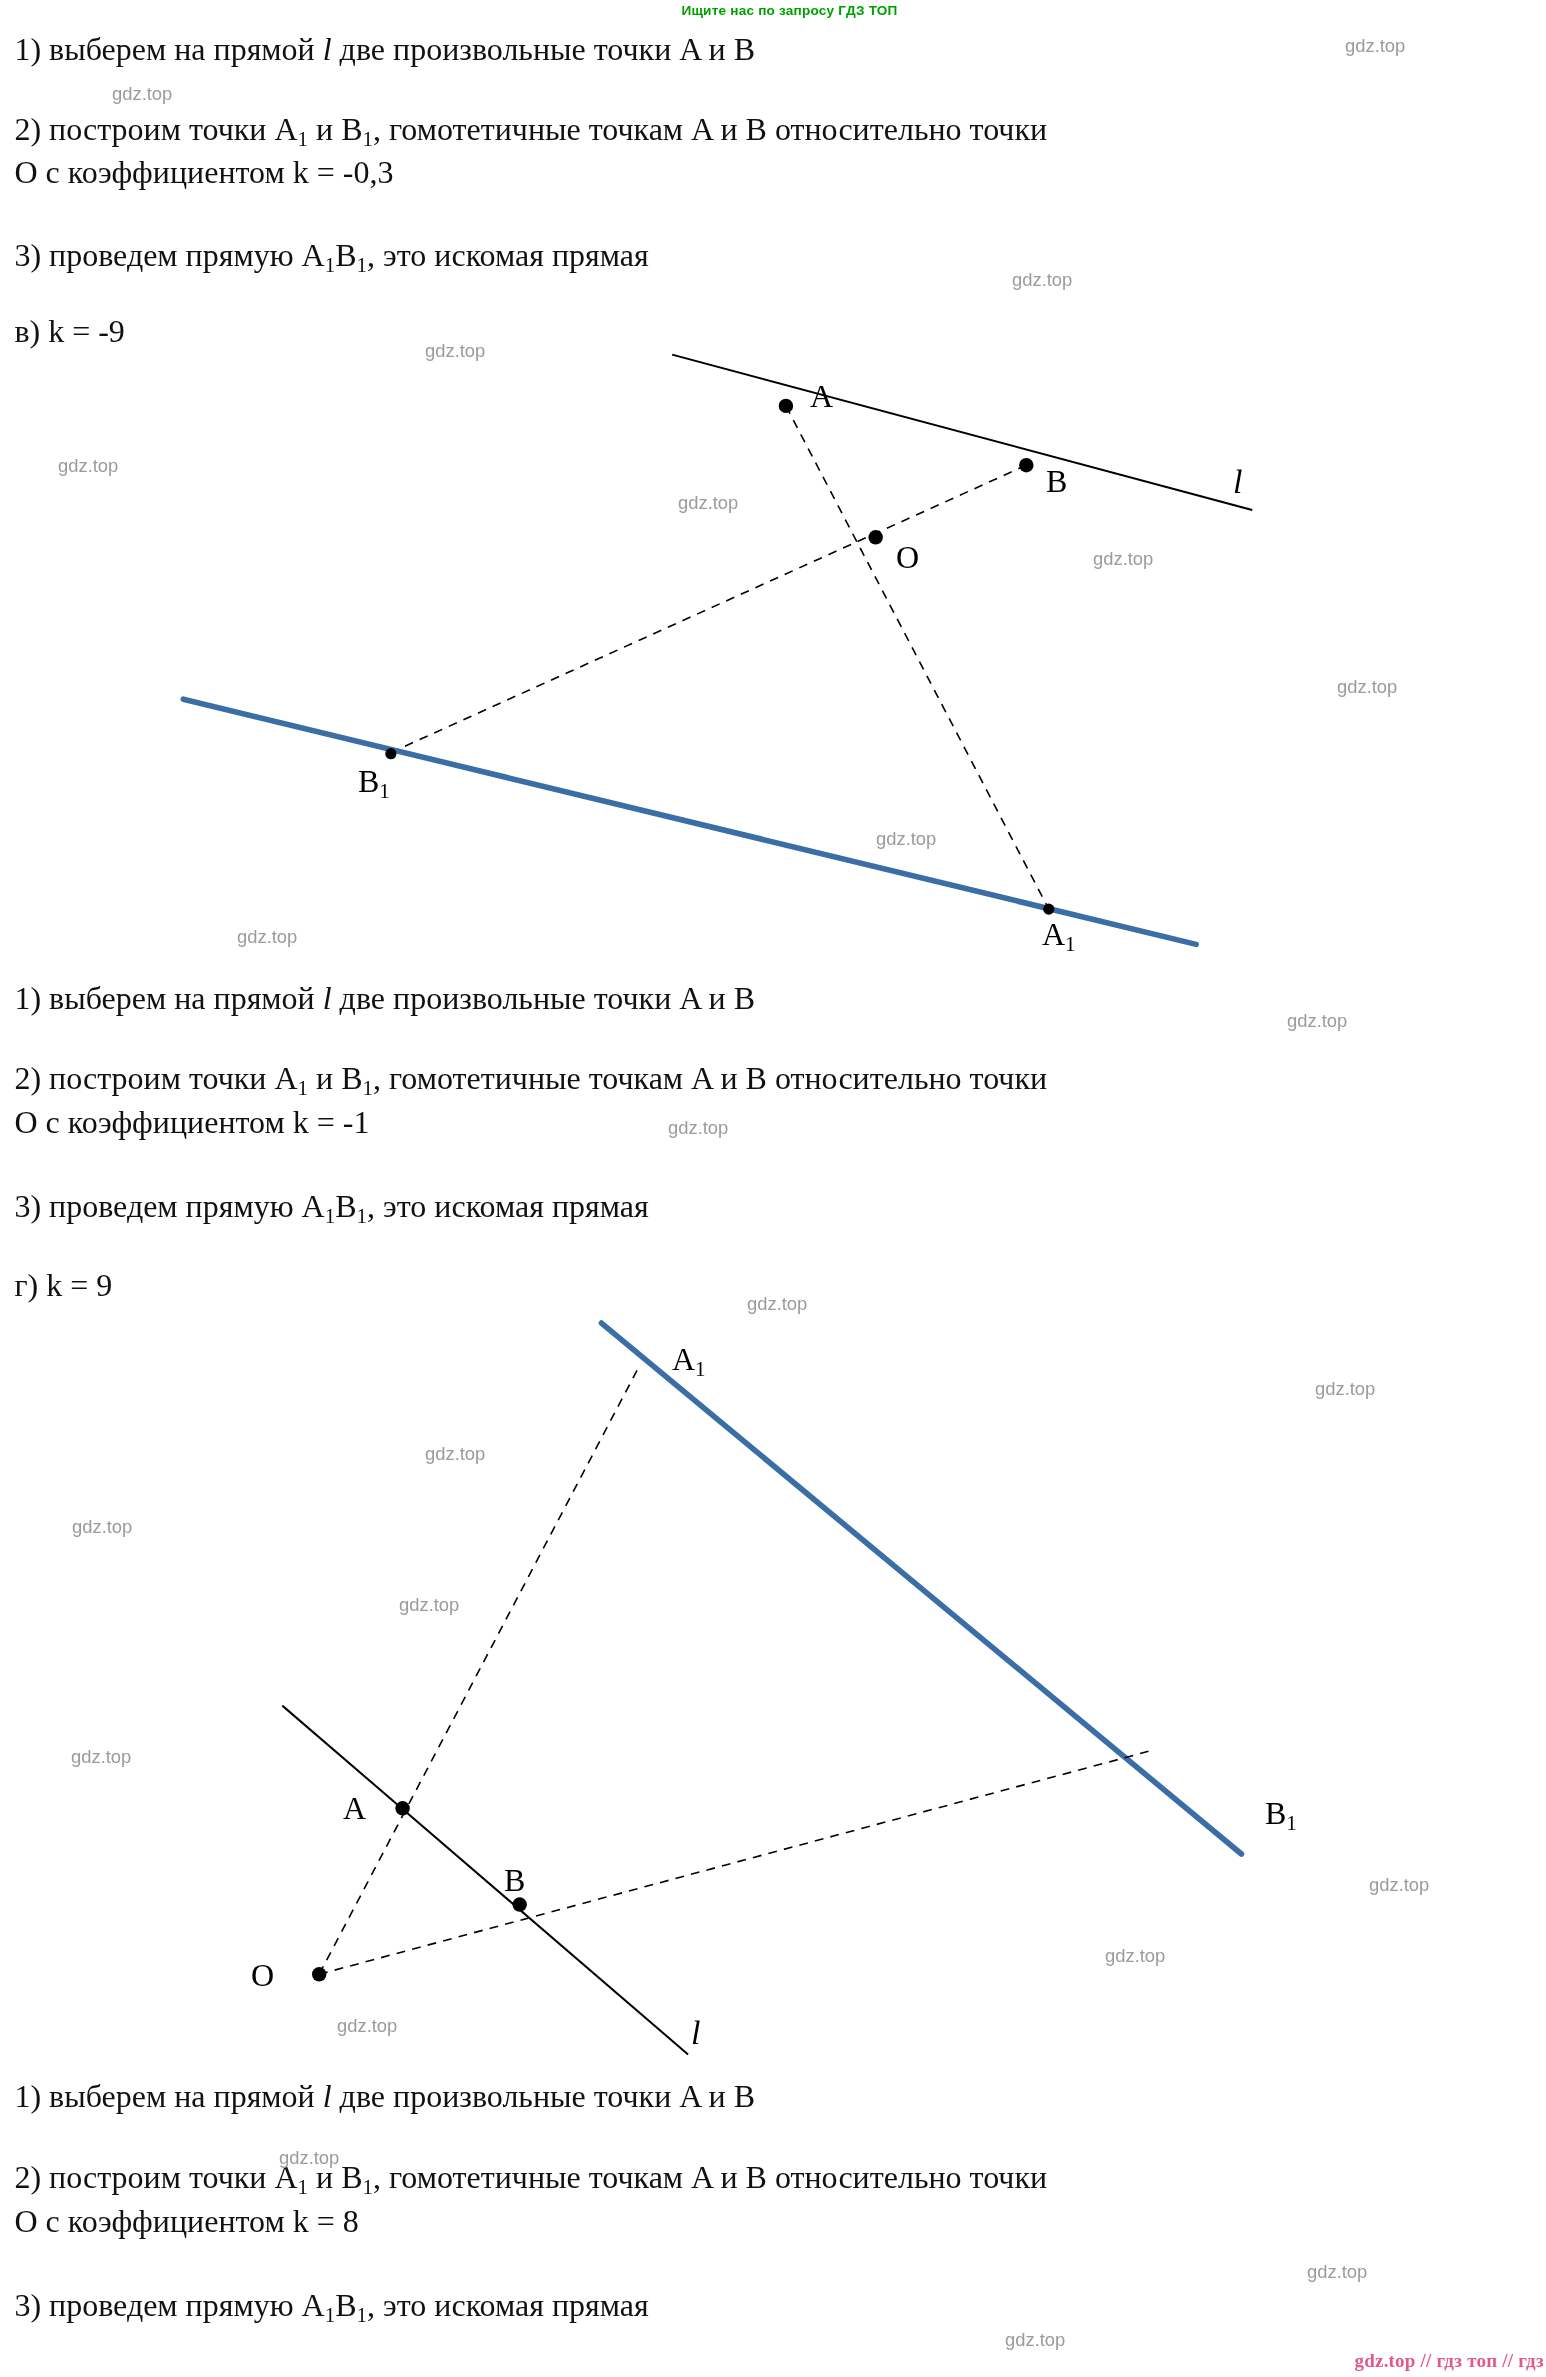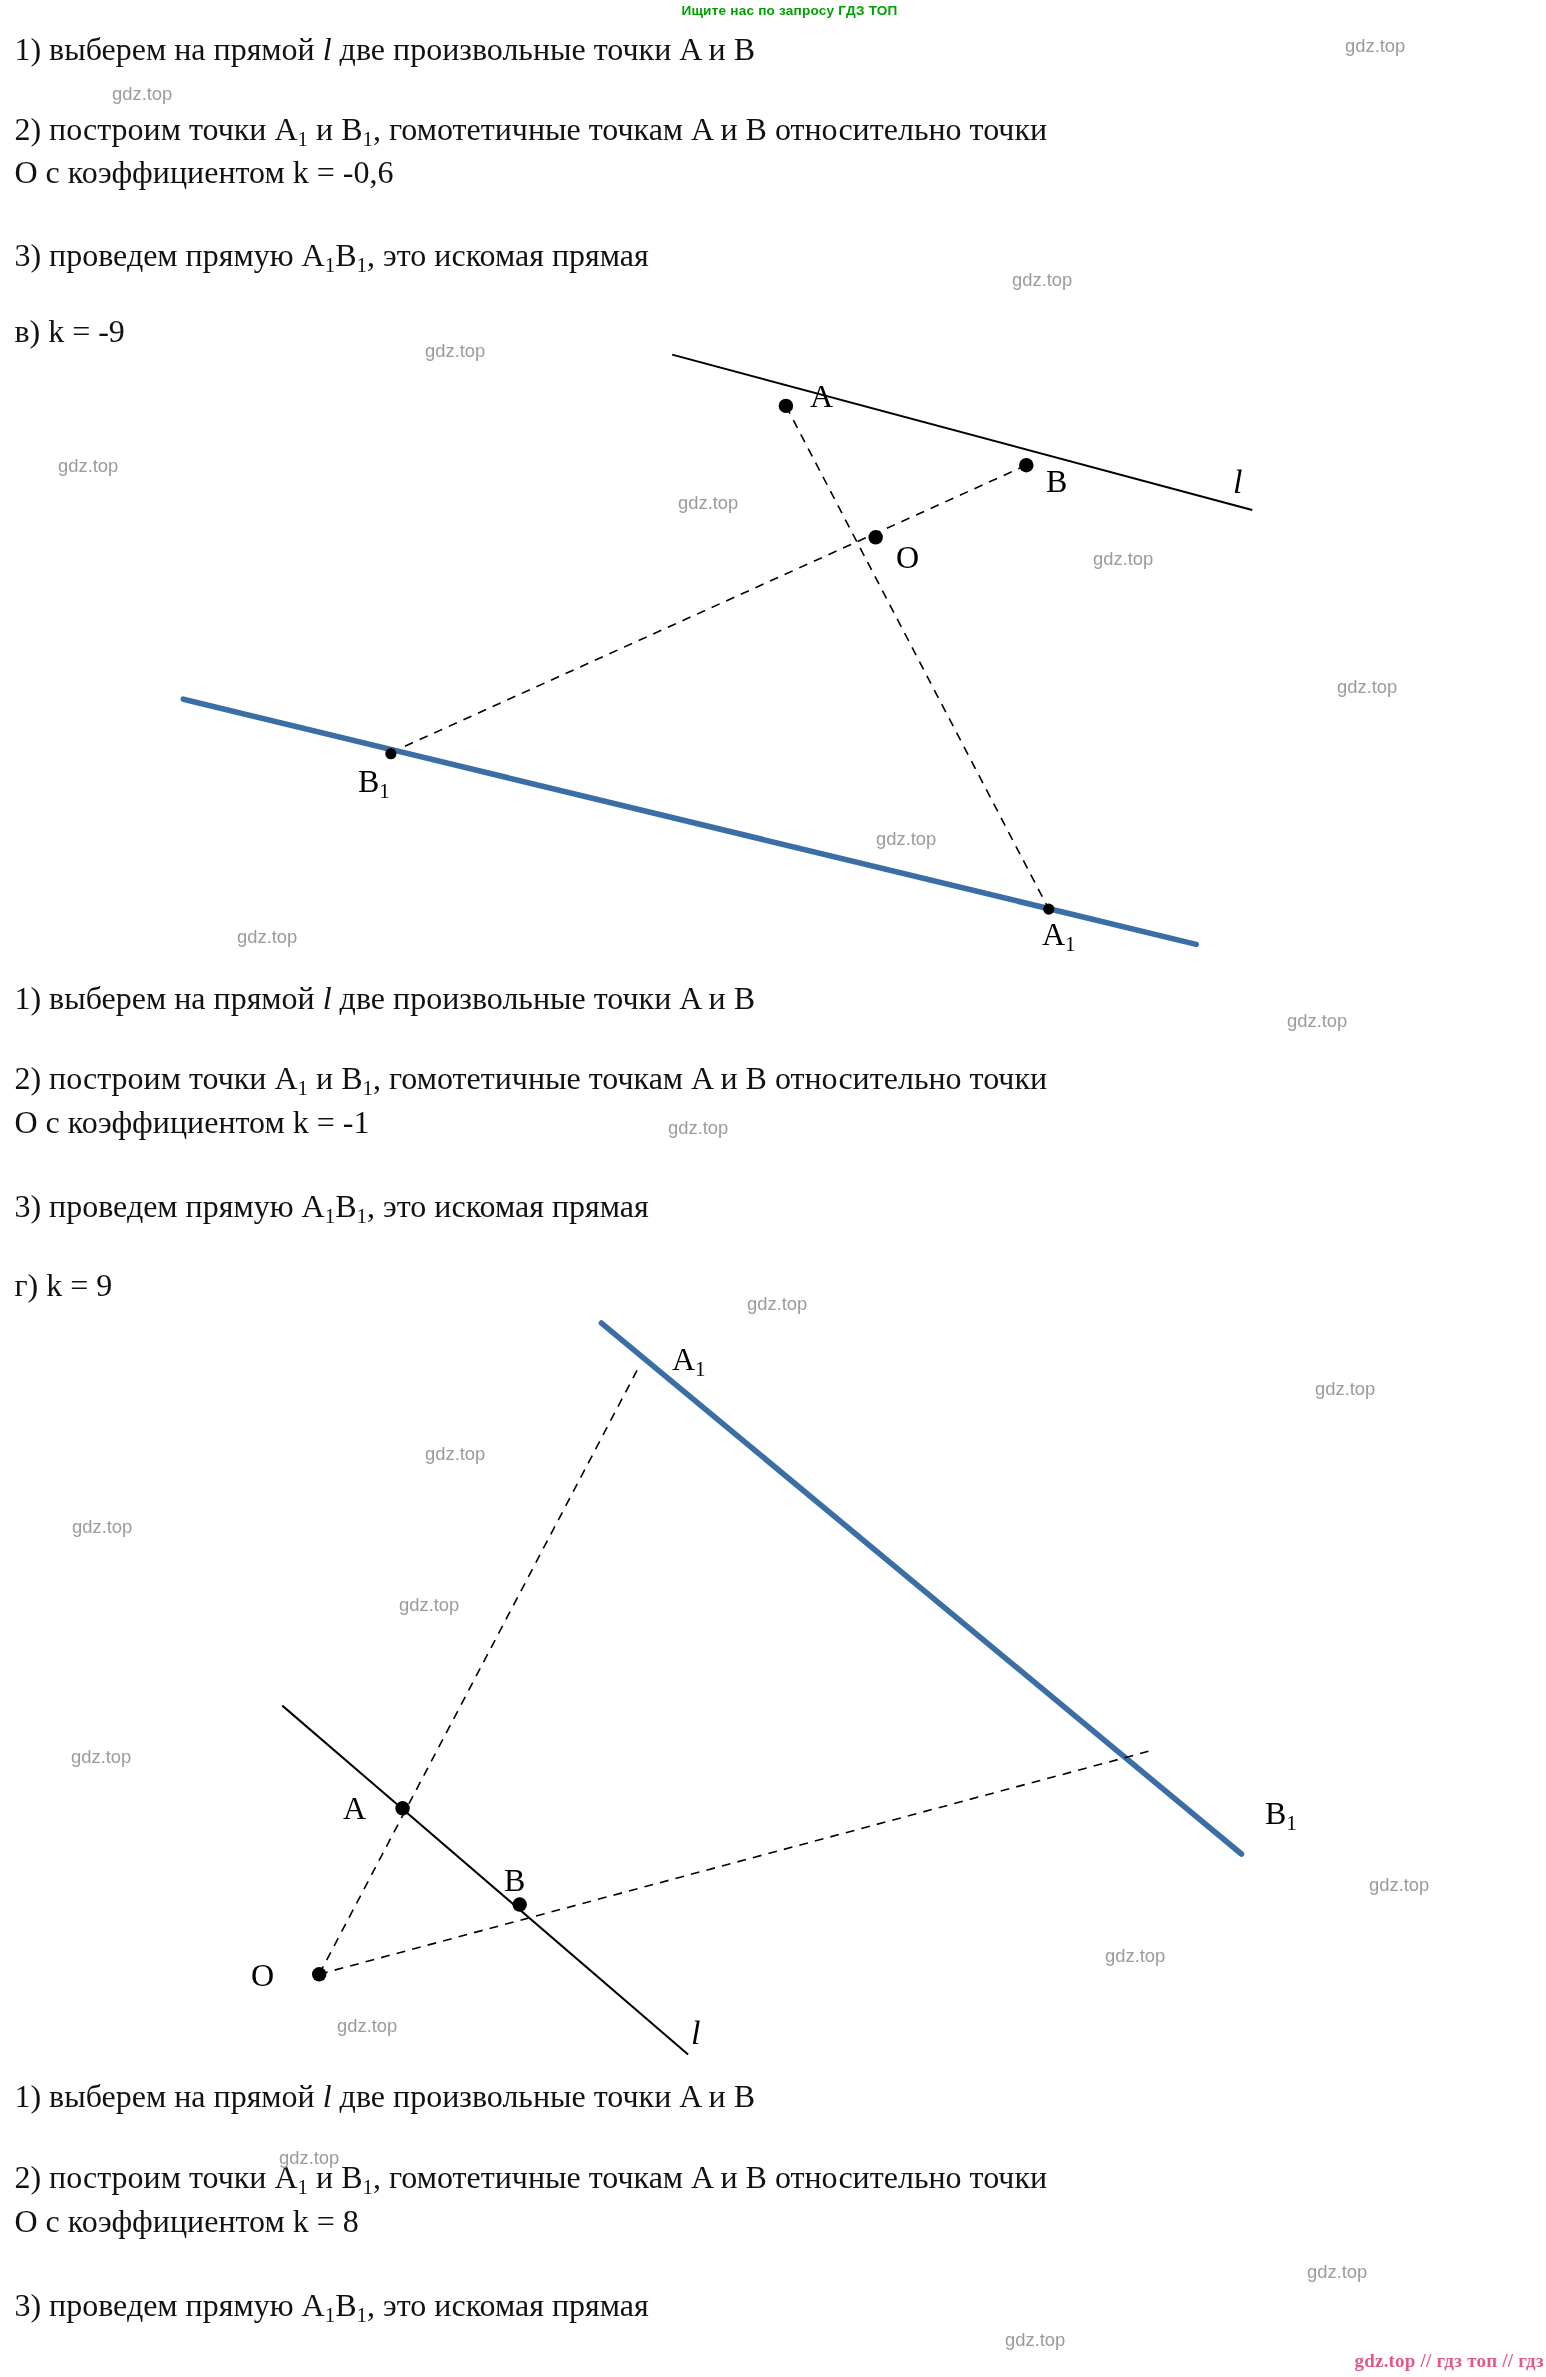--- a/index.html
+++ b/index.html
@@ -92,21 +92,21 @@
 </style>
 </head>
 <body>
 
 <div class="page">
 
   <div class="top-banner">Ищите нас по запросу ГДЗ ТОП</div>
 
   <div class="txt" style="left:14.4px; top:30.5px;">1) выберем на прямой <span class="it">l</span> две произвольные точки A и B</div>
   <div class="txt" style="left:14.4px; top:111px;">2) построим точки A<sub>1</sub> и B<sub>1</sub>, гомотетичные точкам A и B относительно точки</div>
-  <div class="txt" style="left:14.4px; top:154px;">О с коэффициентом k = -0,6</div>
+  <div class="txt" style="left:14.4px; top:154px;">О с коэффициентом k = -0,3</div>
   <div class="txt" style="left:14.4px; top:237px;">3) проведем прямую A<sub>1</sub>B<sub>1</sub>, это искомая прямая</div>
   <div class="txt" style="left:14.4px; top:313px;">в) k = -9</div>
 
   <div class="fig" style="top:337px; left:0; width:1547px; height:625px;">
     <svg width="1547" height="625" viewBox="0 0 1929 780">
 
       <line x1="838" y1="22" x2="1562" y2="216" stroke="#000000" stroke-width="2.5"></line>
 
       <line x1="980" y1="86" x2="1308" y2="714" stroke="#000000" stroke-width="2" stroke-dasharray="11,9"></line>
 

